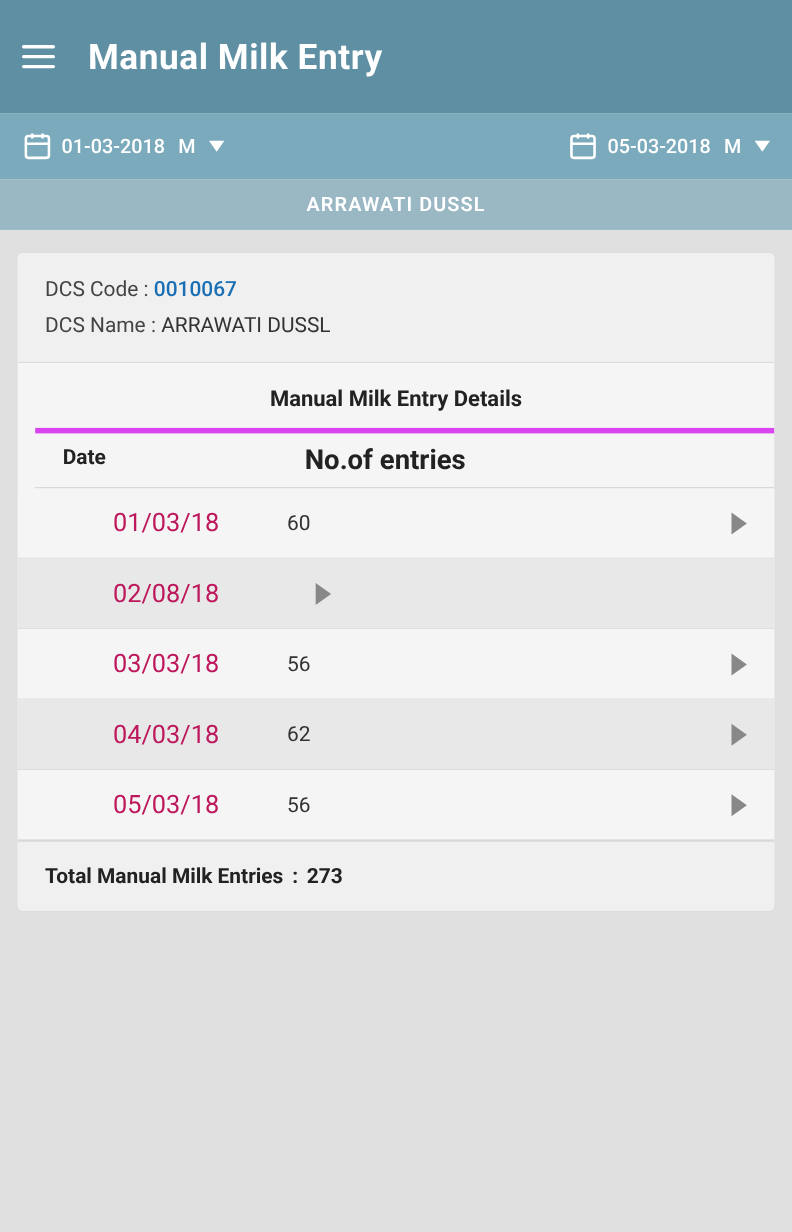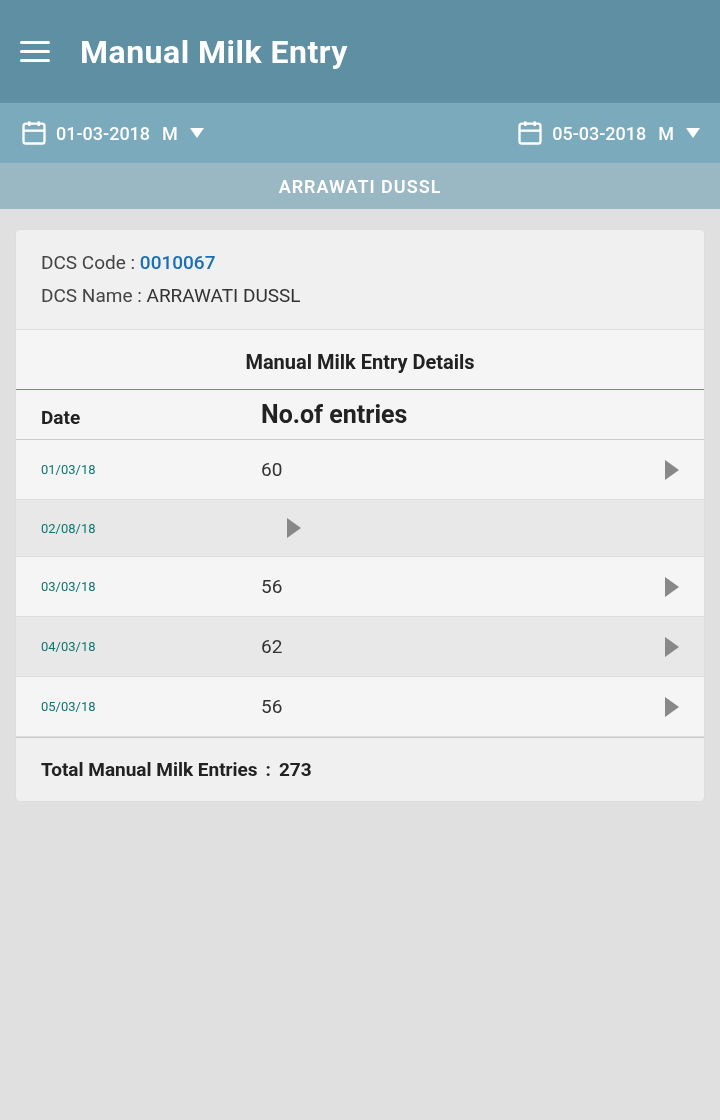--- a/index.html
+++ b/index.html
@@ -143,24 +143,25 @@
     }
     .table-title {
       text-align: center;
       font-size: 20px;
       font-weight: bold;
       color: #222;
       padding: 20px 0 15px 0;
     }
     .table-header-row {
       display: flex;
-      align-items: flex-end;
+      align-items: flex-start;
       padding: 10px 25px;
-      border-top: 1px solid #d946ef;
+      border-top: 5px solid #d946ef;
       border-bottom: 1px solid #ccc;
+      margin-left: 16px;
     }
     .col-date-head {
       flex: 0 0 220px;
       font-size: 19px;
       font-weight: bold;
       color: #222;
     }
     .col-entries-head {
       flex: 1;
       font-size: 25px;
@@ -179,22 +180,23 @@
       cursor: pointer;
     }
     .table-row.even {
       background: #e8e8e8;
     }
     .table-row.odd {
       background: #f5f5f5;
     }
     .col-date {
       flex: 0 0 220px;
-      font-size: 13px;
-      color: #0f766e;
+      font-size: 23px;
+      color: #be185d;
+      text-align: center;
     }
     .col-entries {
       flex: 1;
       font-size: 19px;
       color: #333;
     }
     .col-arrow {
       flex: 0 0 40px;
       display: flex;
       align-items: center;

